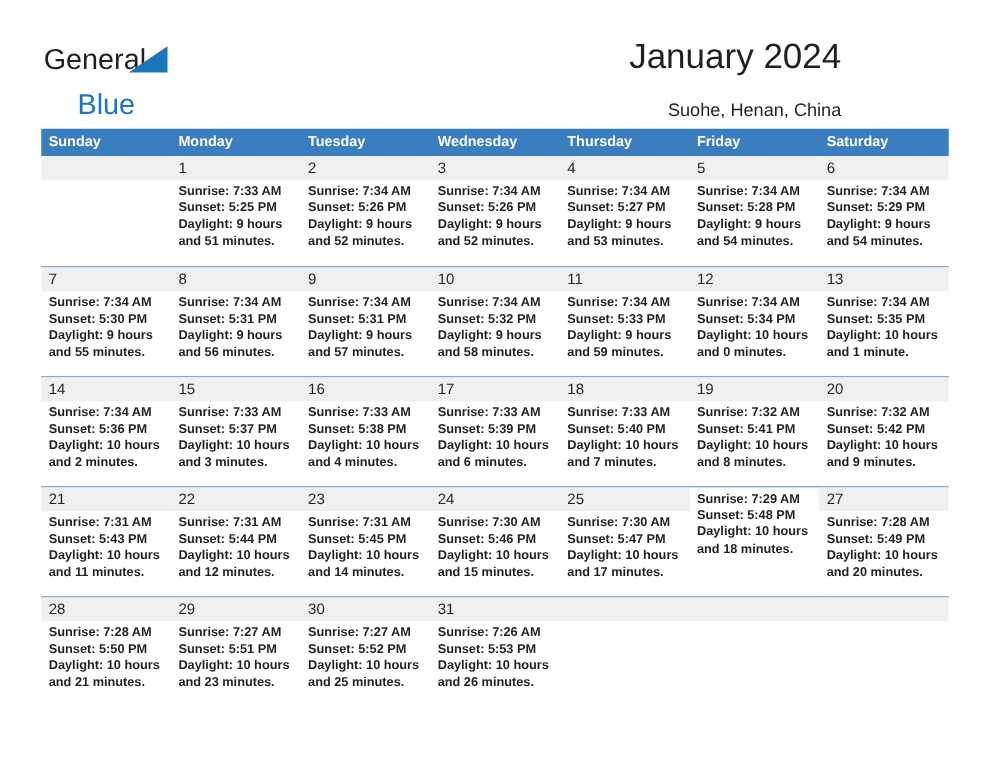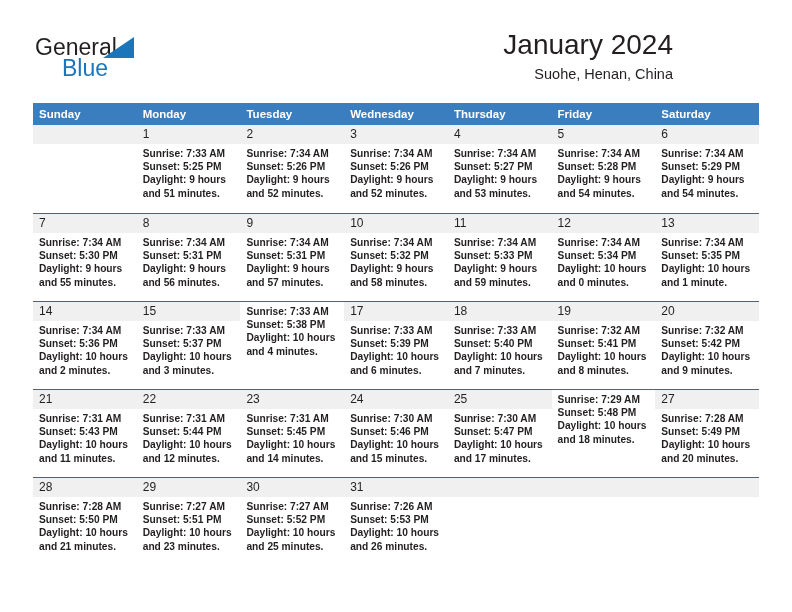--- a/index.html
+++ b/index.html
@@ -41,21 +41,21 @@
     left: 2px;
     top: 0px;
     font-size: 23px;
     letter-spacing: 0px;
     color: #231f20;
     font-family: "Liberation Sans", sans-serif;
   }
   .logo-blue {
     position: absolute;
     left: 29px;
-    top: 21px;
+    top: 36px;
     font-size: 23px;
     color: #1b75bb;
     font-family: "Liberation Sans", sans-serif;
   }
   .logo-triangle {
     position: absolute;
     left: 70px;
     top: 3px;
     width: 0;
     height: 0;
@@ -72,21 +72,21 @@
   .cal-title {
     font-size: 28px;
     color: #231f20;
     line-height: 34px;
     white-space: nowrap;
   }
   .cal-subtitle {
     font-size: 14.5px;
     color: #231f20;
     line-height: 22px;
-    margin-top: 1px;
+    margin-top: 16px;
     white-space: nowrap;
   }
 
   
   .calendar {
     position: absolute;
     left: 33px;
     top: 103px;
     width: 726px;
   }
@@ -309,20 +309,21 @@
           <div class="day-cell">
             <div class="day-number">15</div>
             <div class="day-info">
               <div>Sunrise: 7:33 AM</div>
               <div>Sunset: 5:37 PM</div>
               <div>Daylight: 10 hours</div>
               <div>and 3 minutes.</div>
             </div>
           </div>
           <div class="day-cell">
+            <div class="day-number">16</div>
             <div class="day-info">
               <div>Sunrise: 7:33 AM</div>
               <div>Sunset: 5:38 PM</div>
               <div>Daylight: 10 hours</div>
               <div>and 4 minutes.</div>
             </div>
           </div>
           <div class="day-cell">
             <div class="day-number">17</div>
             <div class="day-info">

